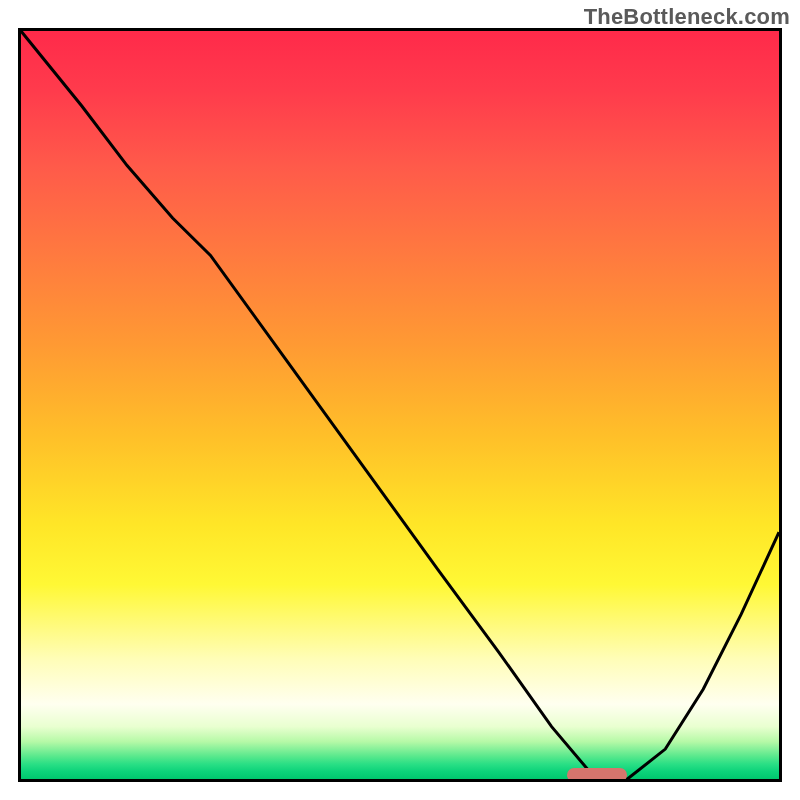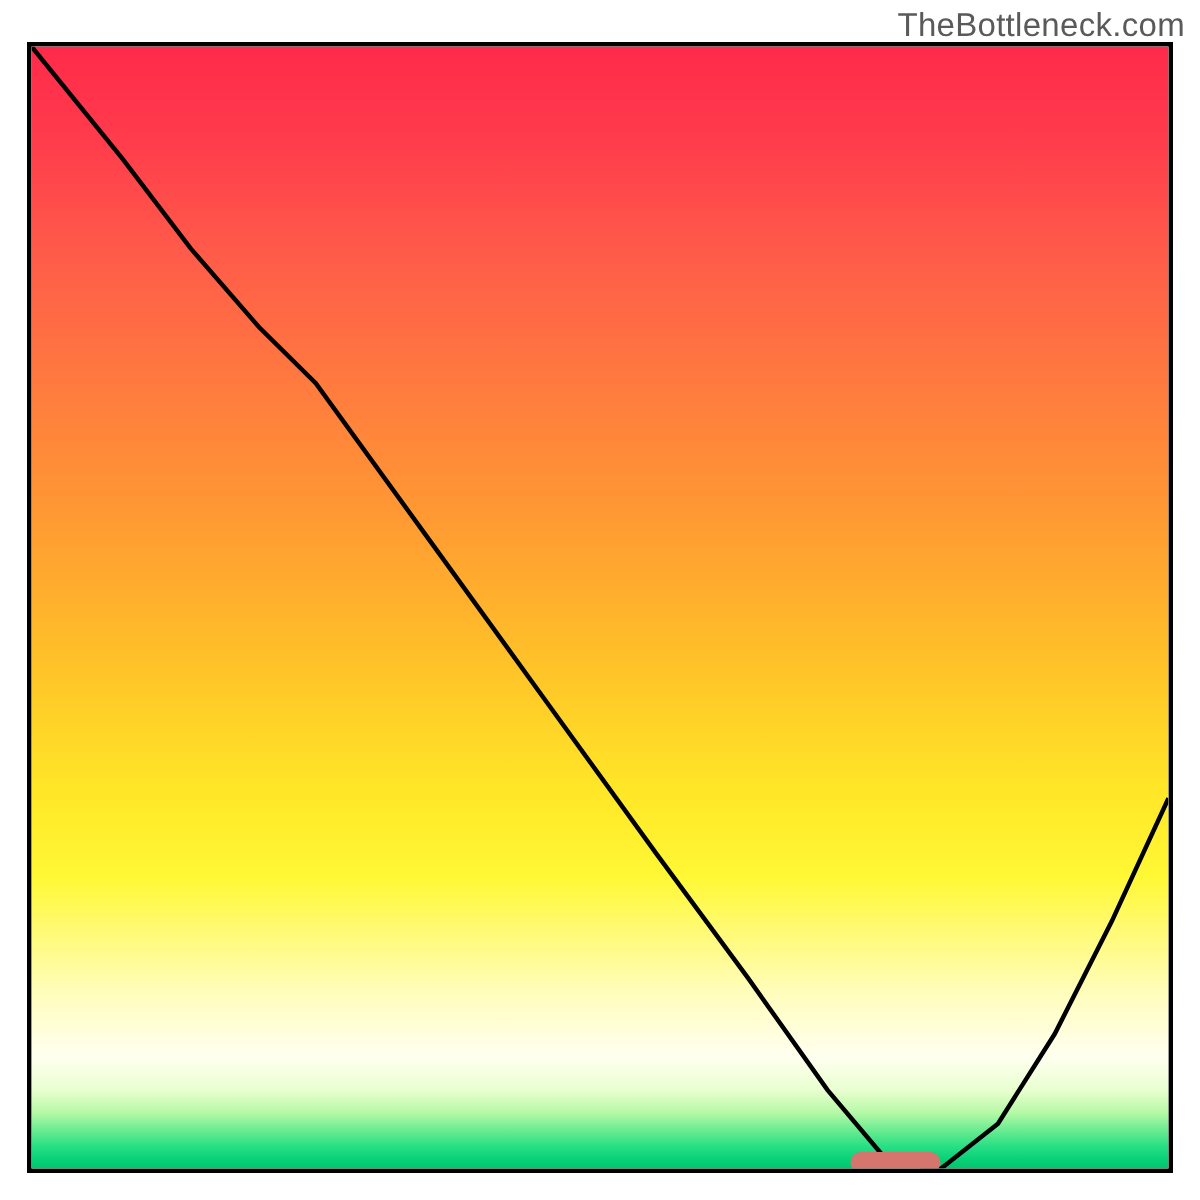--- a/index.html
+++ b/index.html
@@ -13,21 +13,21 @@
   .container {
     position: relative;
     width: 800px;
     height: 800px;
   }
   .watermark {
     position: absolute;
     top: 4px;
     right: 10px;
     font-size: 22px;
-    font-weight: 400;
+    font-weight: 700;
     color: #5a5a5a;
     letter-spacing: 0.2px;
   }
   .plot-outer {
     position: absolute;
     left: 18px;
     top: 28px;
     width: 764px;
     height: 754px;
     border: 3px solid #000;

